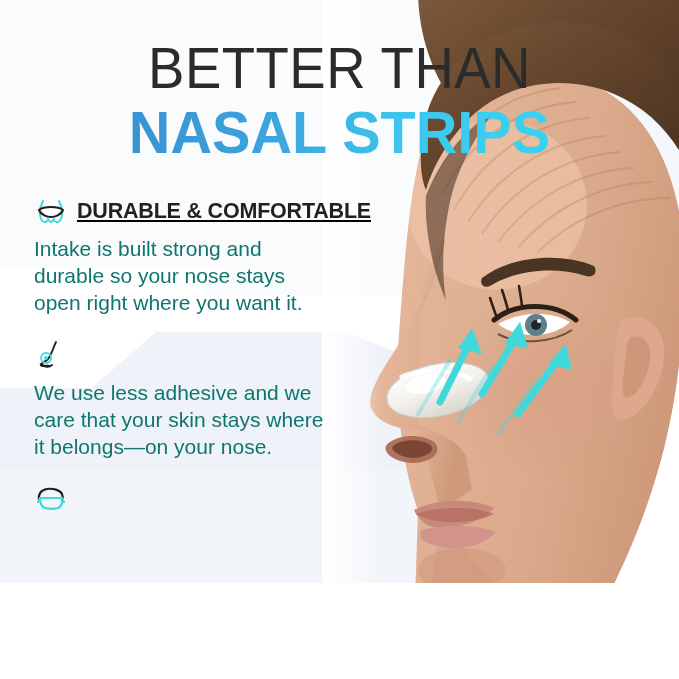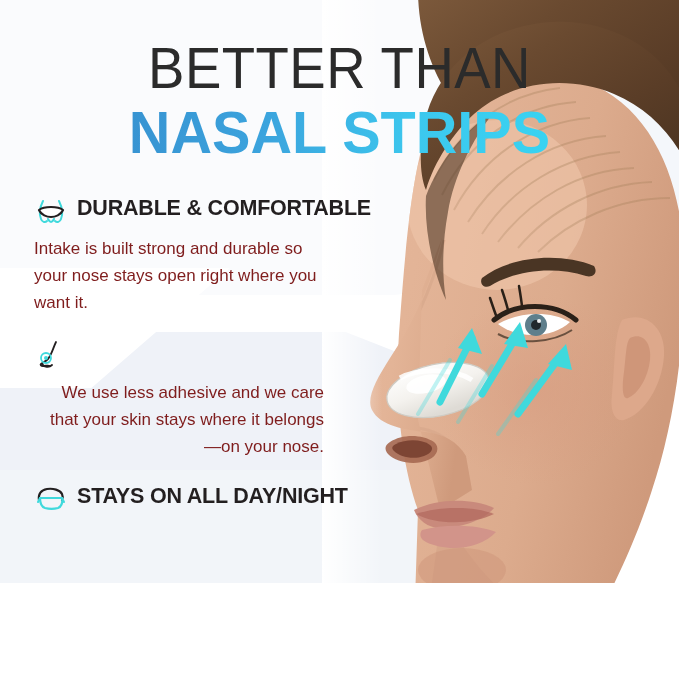--- a/index.html
+++ b/index.html
@@ -85,44 +85,45 @@
     -webkit-text-fill-color:transparent;
   }
 
   
   .features{
     position:absolute;left:34px;top:196px;width:420px;
     z-index:7;
   }
   .feature{margin-bottom:24px;}
   .feature-head{
-    display:flex;align-items:flex-start;gap:9px;
+    display:flex;align-items:center;gap:9px;
     margin-bottom:9px;
+    text-decoration:underline;
   }
   .feature-icon{
     width:34px;height:30px;flex:0 0 34px;
     display:flex;align-items:center;justify-content:center;
   }
   .feature-icon svg{display:block;}
   .feature-title{
     font-size:21.5px;
     font-weight:bold;
     letter-spacing:-0.2px;
     color:#231f20;
     white-space:nowrap;
   }
   .feature-body{
-    font-size:17px;
+    font-size:21px;
     line-height:27px;
-    color:#7f1d1d;
+    color:#0f766e;
     max-width:390px;
     font-weight:400;
   }
   .f1 .feature-body{max-width:300px;}
-  .f2 .feature-body{max-width:290px;text-align:right;}
+  .f2 .feature-body{max-width:290px;}
   .f3 .feature-body{max-width:400px;}
 </style>
 </head>
 <body>
 
 <div class="canvas">
 
   <div class="bg-panel panel-right-fade"></div>
   <div class="bg-panel panel-top"></div>
   <div class="bg-panel panel-mid"></div>
@@ -315,18 +316,17 @@
       <div class="feature-head">
         <span class="feature-icon">
           <svg width="32" height="26" viewBox="0 0 32 26" xmlns="http://www.w3.org/2000/svg">
             <path d="M4 14 C3 8 6 4 12 3 C18 2 25 4 27 8 C28 10 28 12 27 14" fill="none" stroke="#231f20" stroke-width="2.2" stroke-linecap="round"></path>
             <path d="M5 12 C5 17 7 21 10 22 C14 23 19 23 23 22 C26 21 28 17 27 12" fill="none" stroke="#3fd9dc" stroke-width="2.2" stroke-linecap="round"></path>
             <path d="M5 12 L27 12" stroke="#3fd9dc" stroke-width="2" stroke-linecap="round"></path>
             <path d="M5 12 L3 16" stroke="#3fd9dc" stroke-width="2" stroke-linecap="round"></path>
             <path d="M27 12 L29 16" stroke="#3fd9dc" stroke-width="2" stroke-linecap="round"></path>
           </svg>
         </span>
-        <span class="feature-title">STAYS ON ALL DAY/NIGHT</span>
       </div>
     </div>
 
   </div>
 </div>
 
 </body></html>

